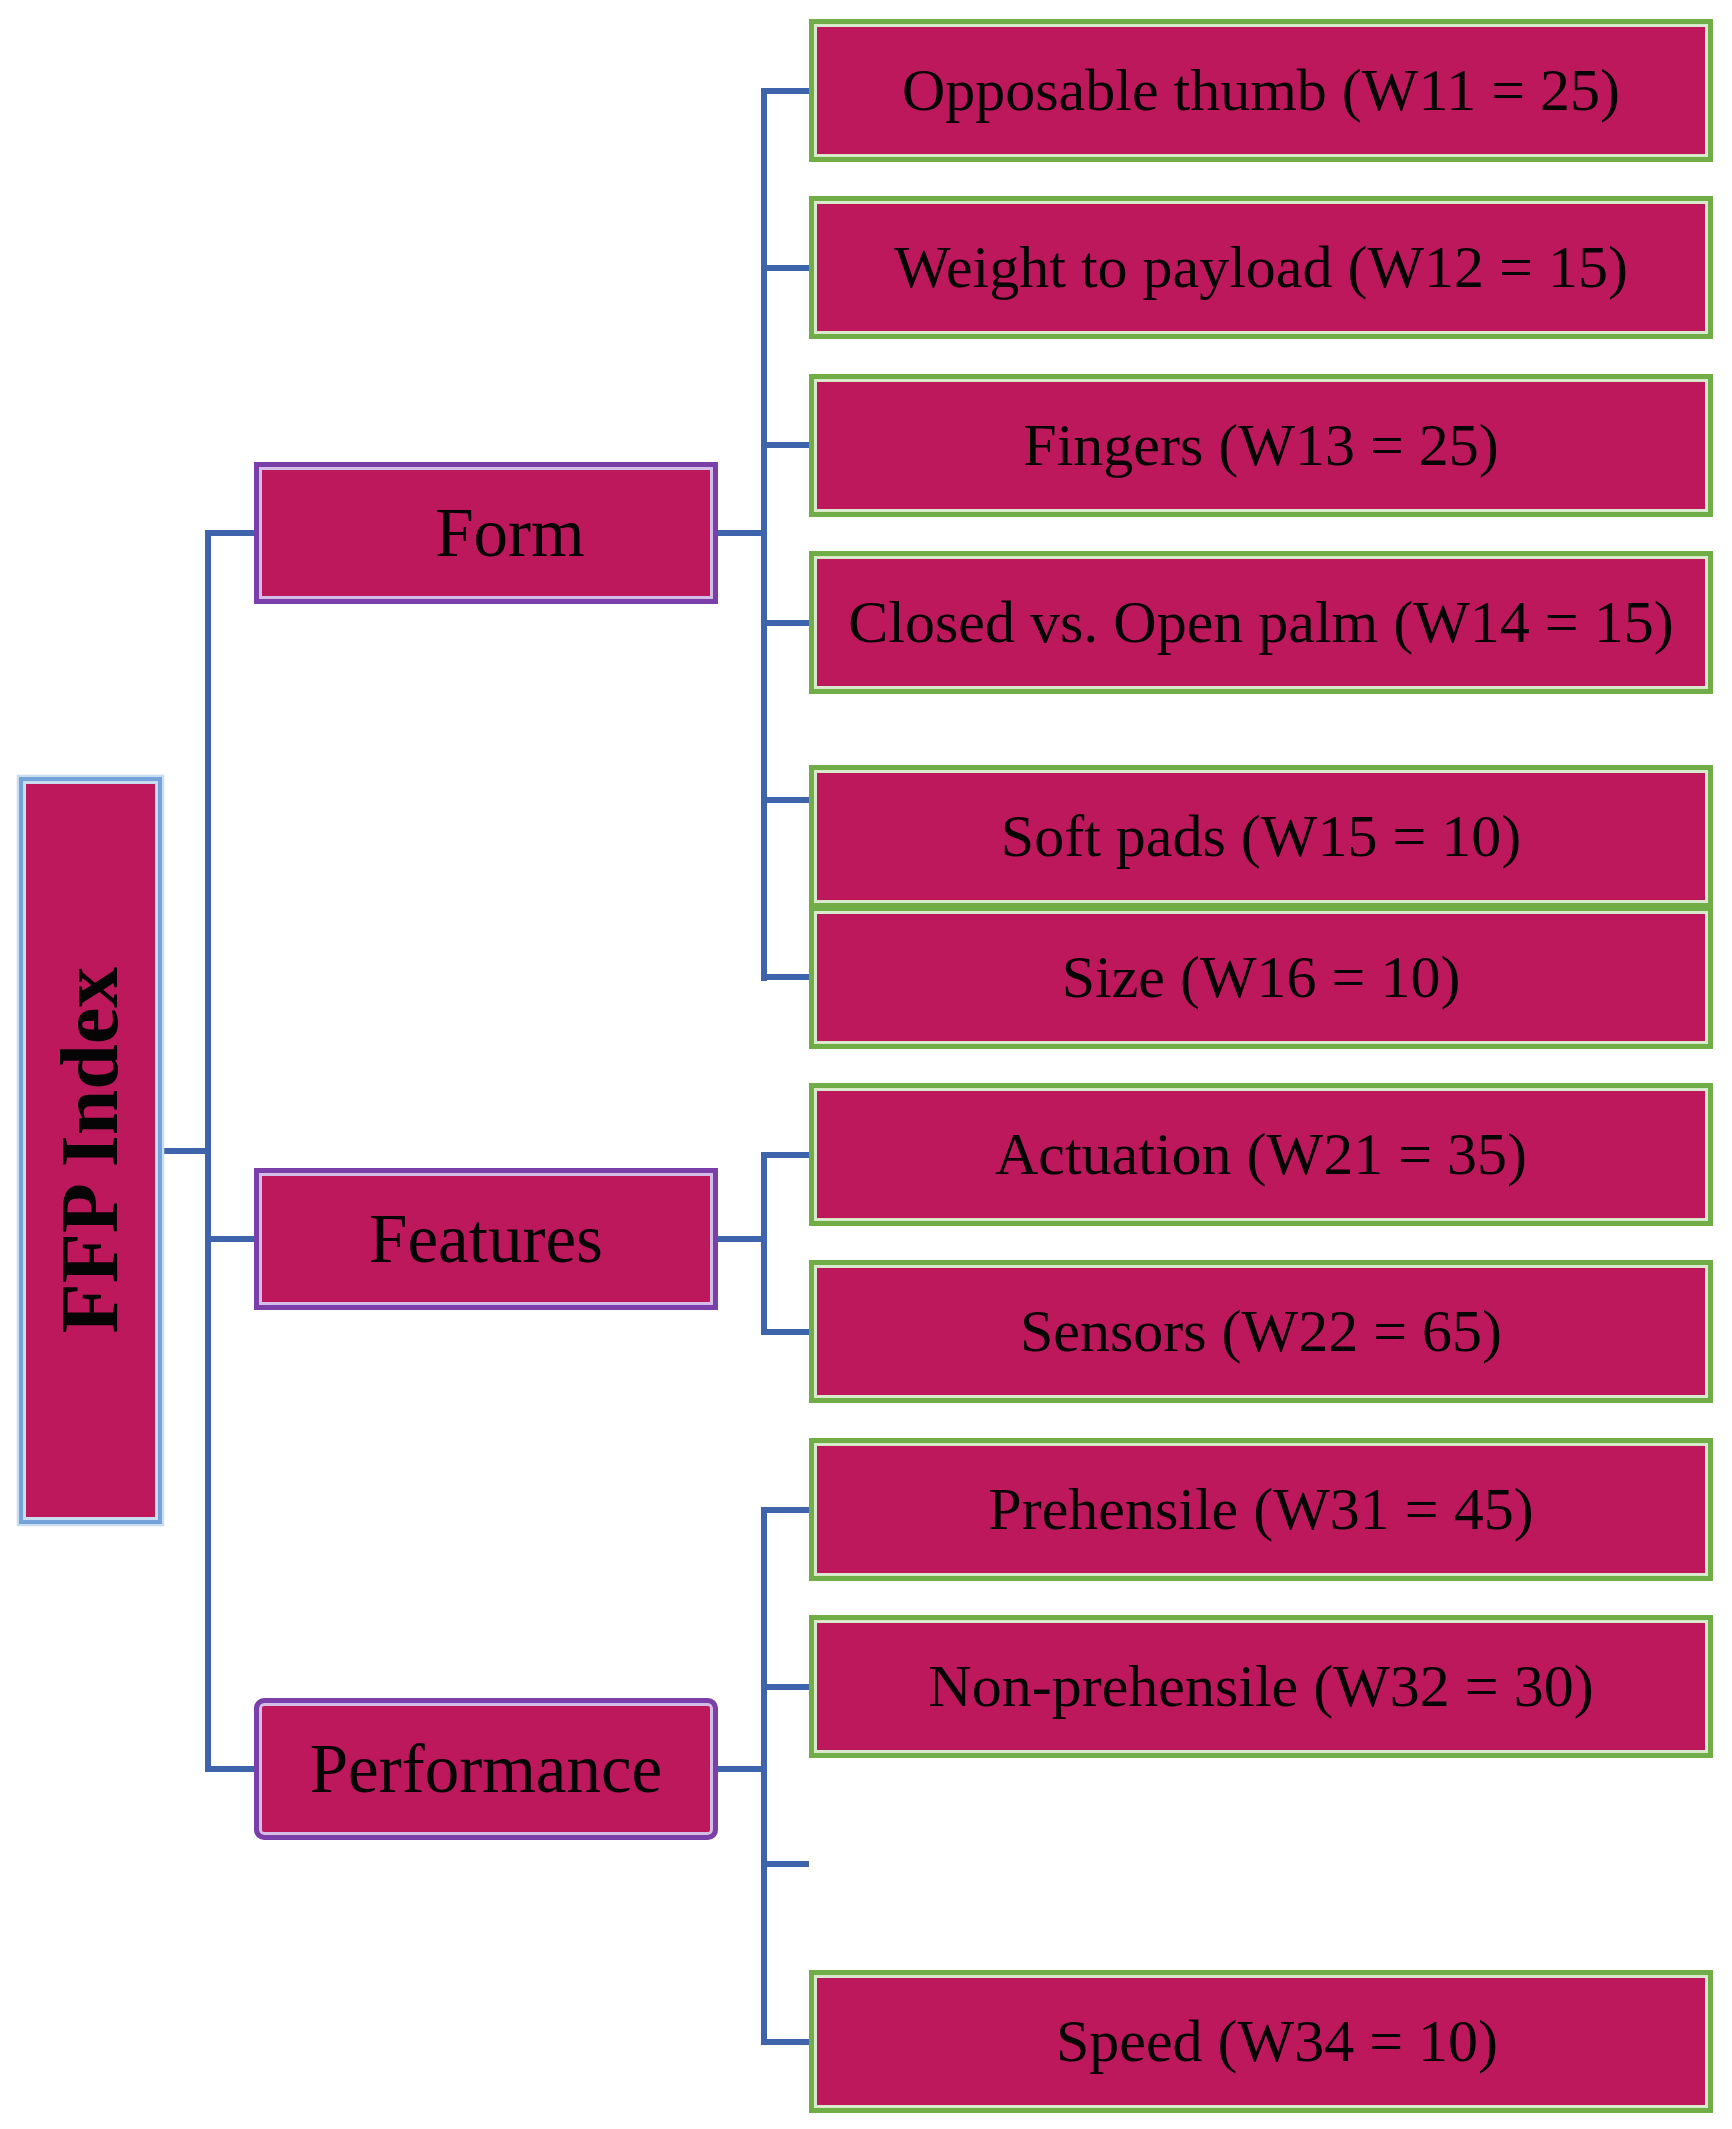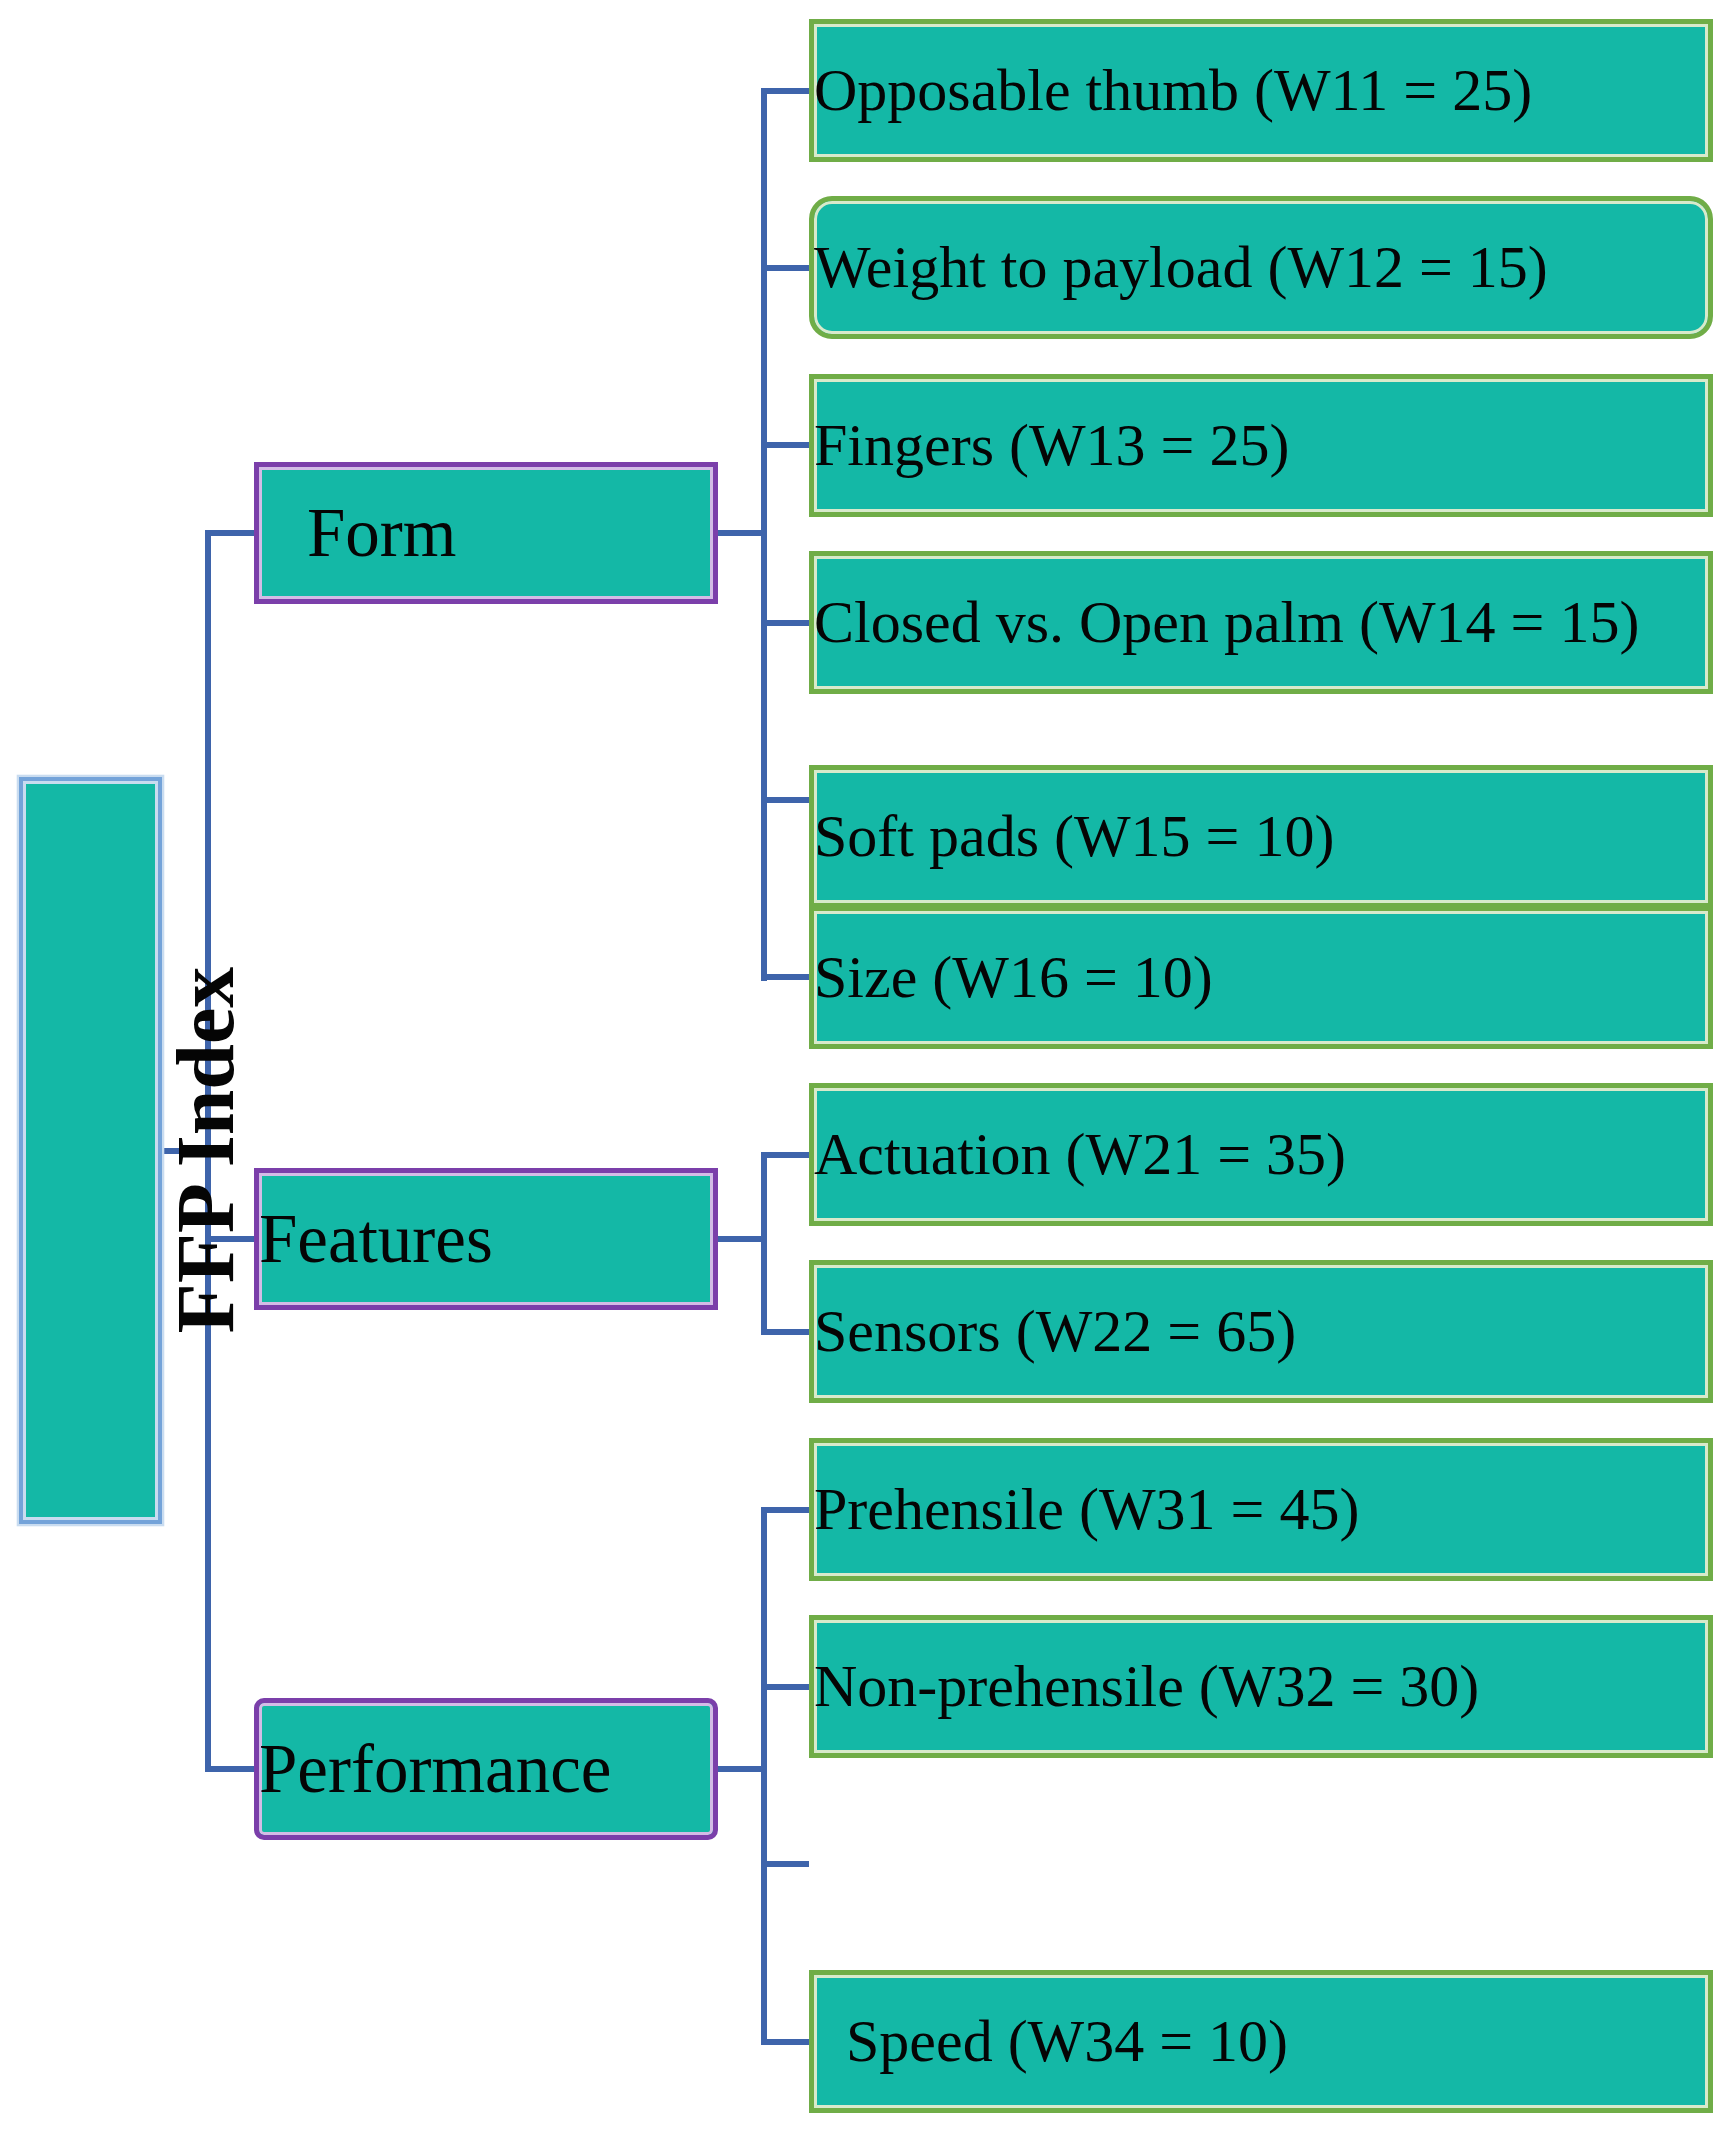--- a/index.html
+++ b/index.html
@@ -11,23 +11,24 @@
     position: relative;
     width: 1732px;
     height: 2129px;
     background: #ffffff;
     font-family: "Liberation Serif", "DejaVu Serif", serif;
     color: #050505;
   }
   .node {
     position: absolute;
     box-sizing: border-box;
-    background: #14b8a6;
+    background: #be185d;
     display: flex;
     align-items: center;
+    justify-content: center;
     text-align: center;
     line-height: 1.05;
   }
   .root-node {
     left: 19px;
     top: 777px;
     width: 143px;
     height: 747px;
     border: 4.5px solid var(--color-root_border);
     box-shadow: inset 0 0 0 3px var(--color-root_border_light),
@@ -104,21 +105,21 @@
   <div class="node category-node" style="top:1168px;">
     <span>Features</span>
   </div>
   <div class="node category-node" style="top:1698px;border-radius:10px;">
     <span>Performance</span>
   </div>
 
   <div class="node leaf-node" style="top:19px;">
     <span>Opposable thumb (W11 = 25)</span>
   </div>
-  <div class="node leaf-node" style="top:196px;border-radius:23px;">
+  <div class="node leaf-node" style="top:196px;">
     <span>Weight to payload (W12 = 15)</span>
   </div>
   <div class="node leaf-node" style="top:374px;">
     <span>Fingers (W13 = 25)</span>
   </div>
   <div class="node leaf-node" style="top:551px;">
     <span>Closed vs. Open palm (W14 = 15)</span>
   </div>
   <div class="node leaf-node" style="top:765px;">
     <span>Soft pads (W15 = 10)</span>

